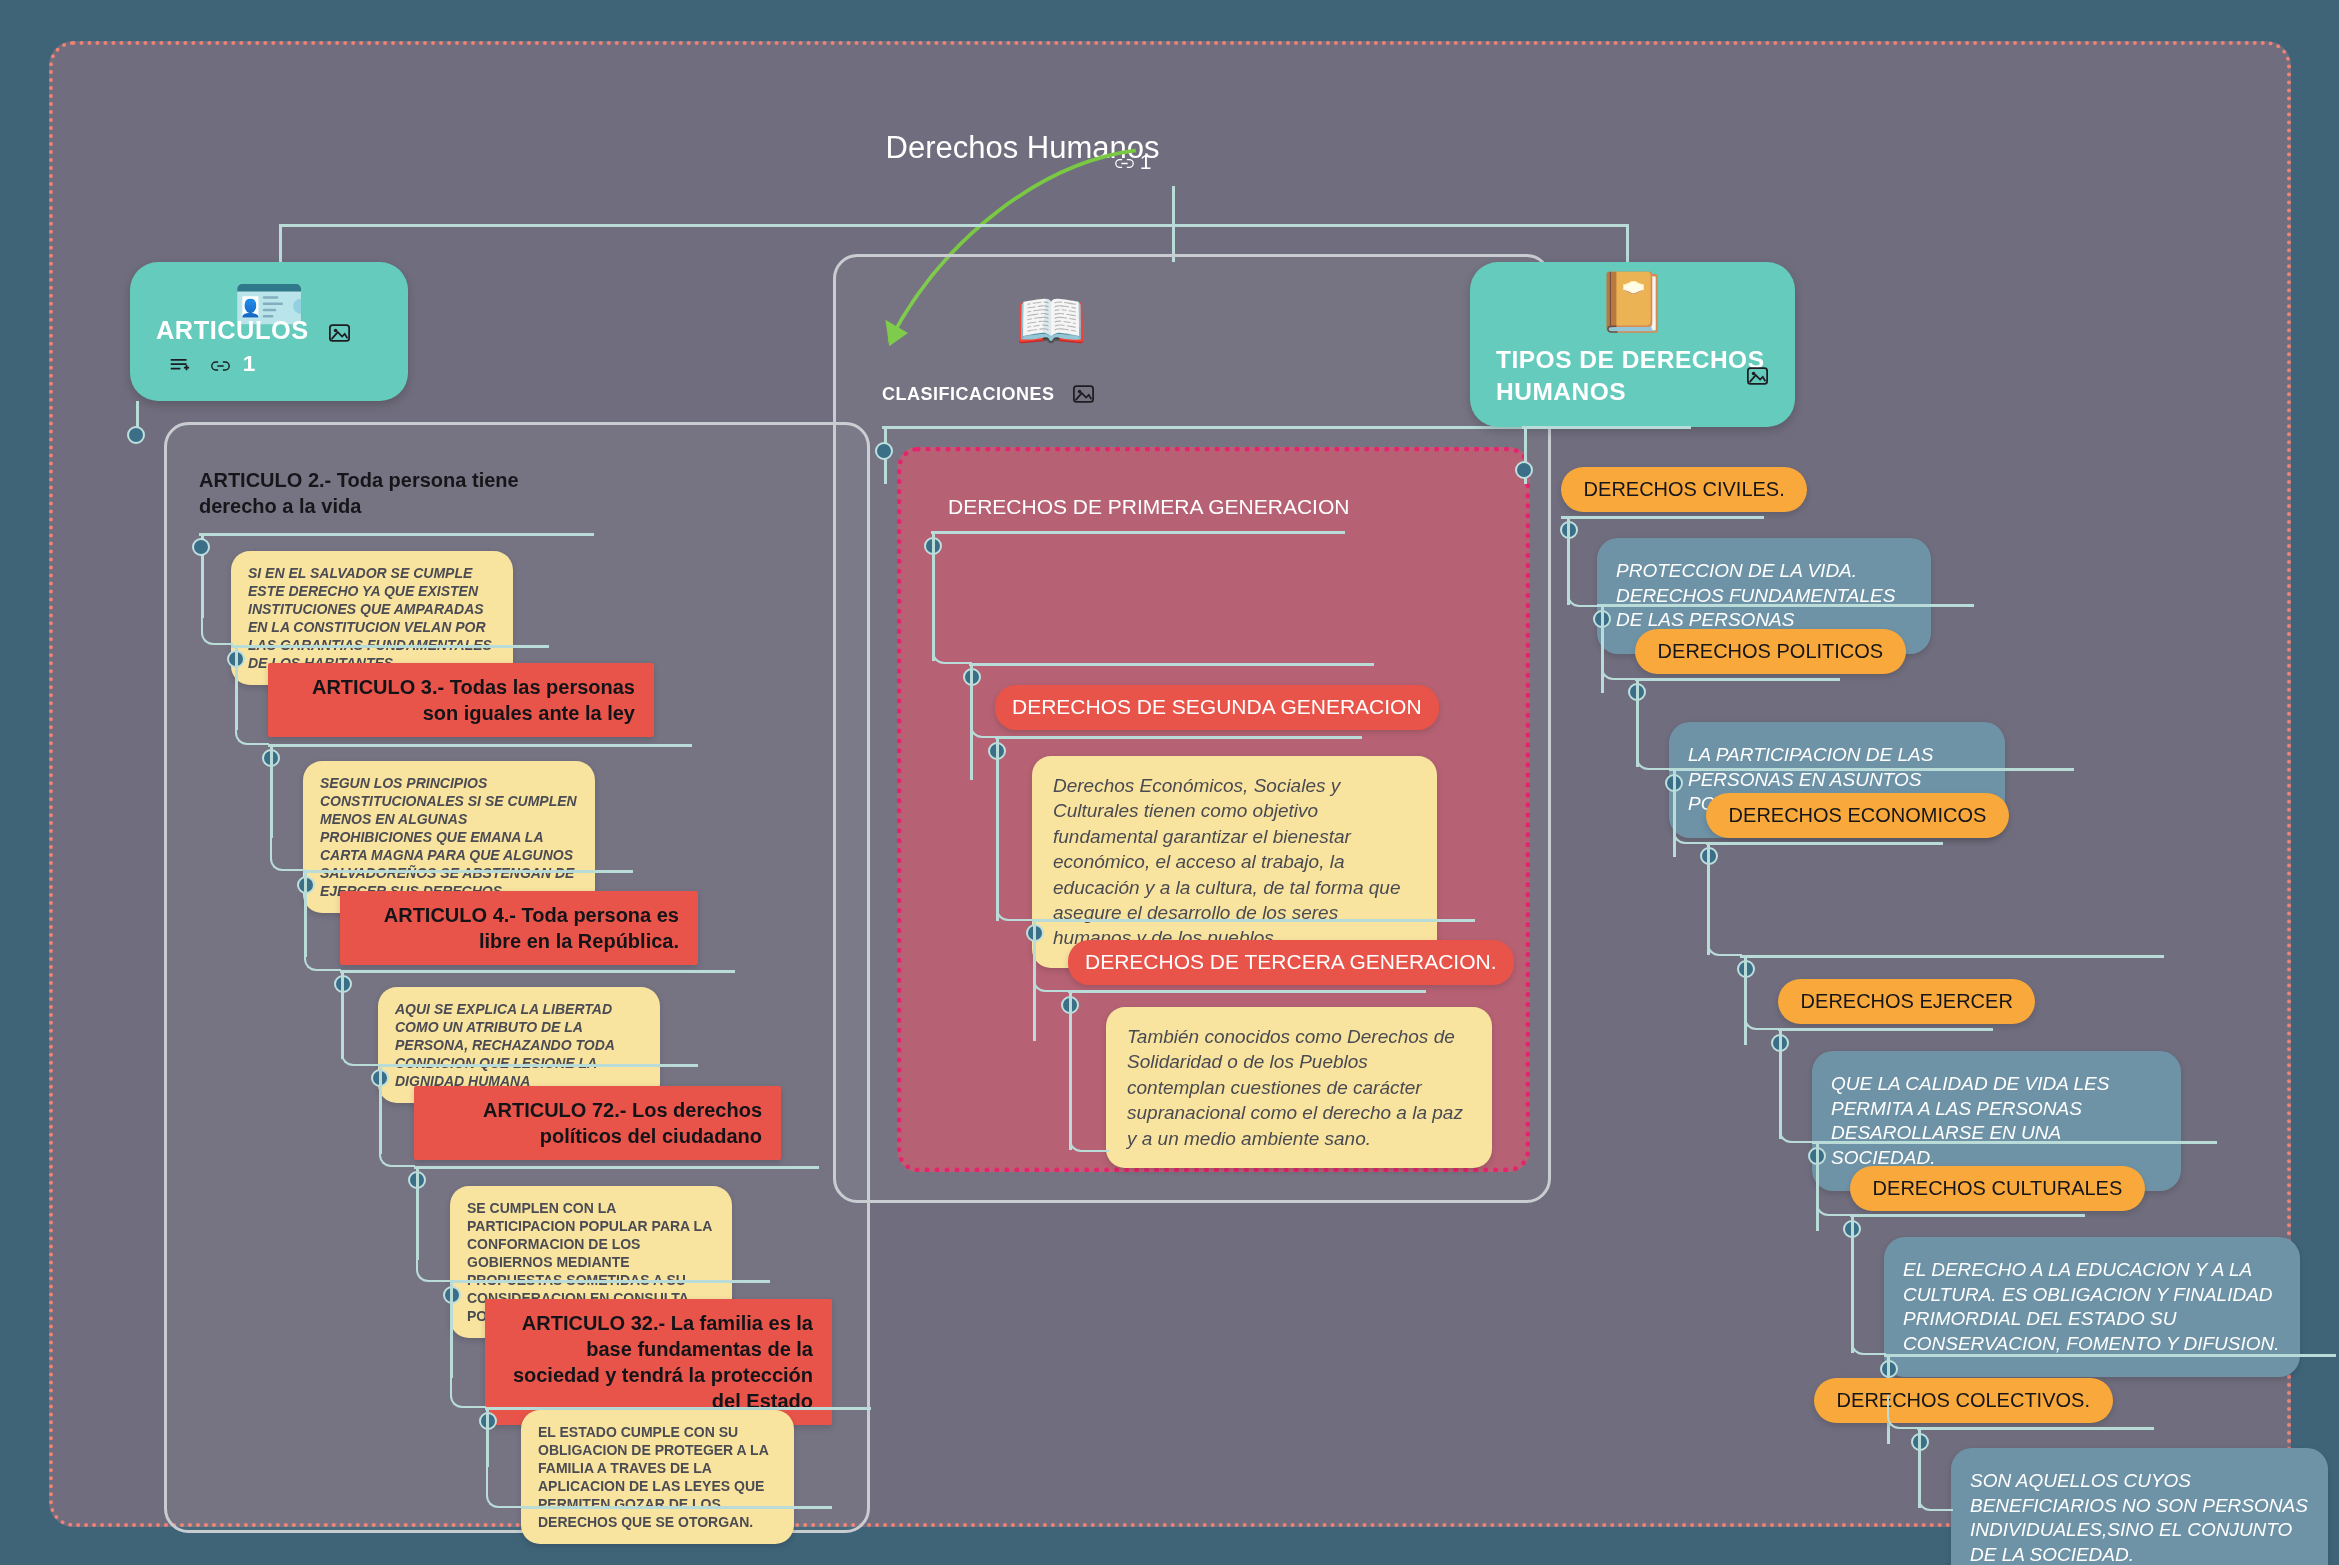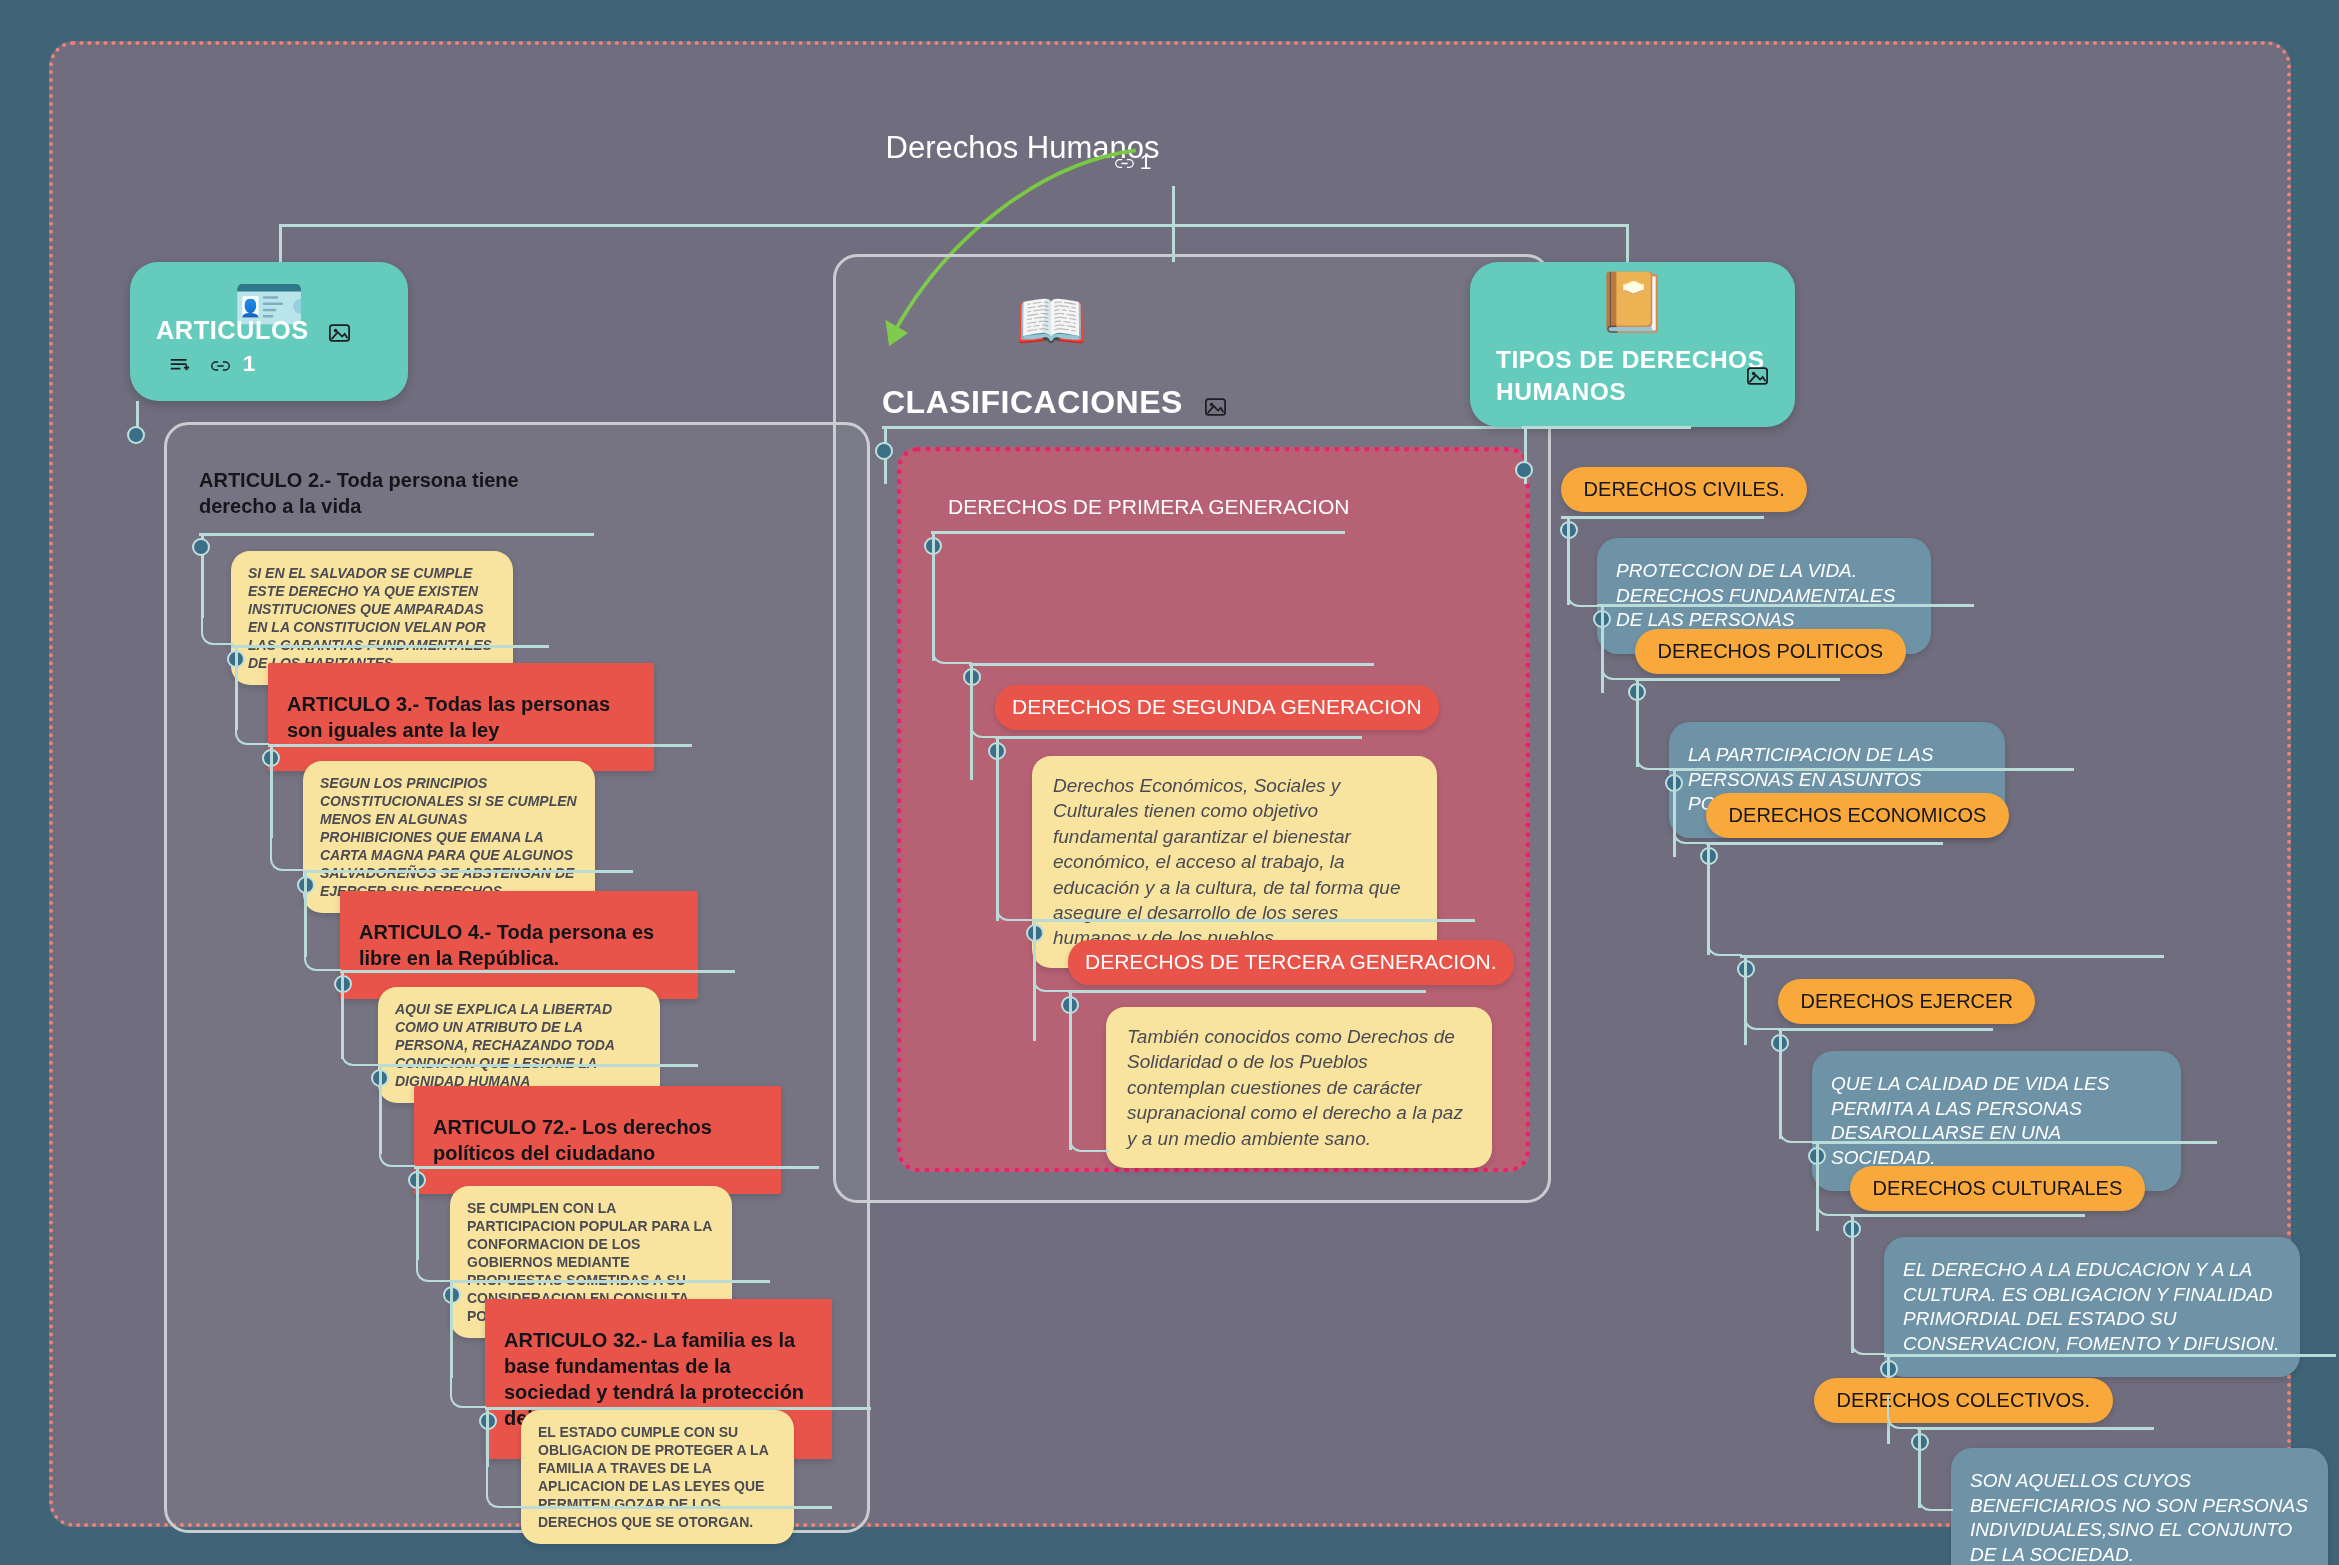--- a/index.html
+++ b/index.html
@@ -78,22 +78,22 @@
   }
 
   
   .node { position: absolute; border-radius: 17px; }
 
   .n-plain {
     color: #16161a; font-weight: bold; font-size: 20px; line-height: 26px;
   }
   .n-red {
     background: #e8544a; color: #141418; font-weight: bold;
-    font-size: 20px; line-height: 26px; padding: 28px 19px;
-    box-shadow: 0 2.8px 6.6px rgba(0,0,0,.15); border-radius: 2px;
+    font-size: 20px; line-height: 26px; padding: 11px 19px;
+    box-shadow: 0 2.8px 6.6px rgba(0,0,0,.15); border-radius: 2px; text-align: right;
   }
   .n-yellow {
     background: #f8e49f; color: #4b4b53; font-style: italic; font-weight: bold;
     font-size: 14px; line-height: 18px; padding: 13px 17px; border-radius: 19px;
     box-shadow: 0 2.8px 6.6px rgba(0,0,0,.14);
   }
   .n-yellow.up { font-style: normal; }
   .n-yellow.big {
     font-size: 19px; line-height: 25.4px; font-weight: normal;
     font-style: italic; color: #4a4a52; padding: 17px 21px;
@@ -230,21 +230,21 @@
   <div class="dot" style="left:426px; top:1367px;"></div>
   <div class="ln lnv" style="left:433px; top:1362px; height:60px;"></div>
 
   <div class="node n-yellow up" style="left:468px; top:1365px; width:273px;">EL ESTADO  CUMPLE CON SU OBLIGACION DE PROTEGER A LA FAMILIA A TRAVES DE LA APLICACION DE LAS LEYES QUE PERMITEN GOZAR DE LOS DERECHOS QUE SE OTORGAN.</div>
   <div class="ln lnh" style="left:468px; top:1461px; width:311px;"></div>
   <div class="elbow" style="left:433px; top:1412px; width:36px; height:51px;"></div>
 
   <div class="topcard" style="left:829px; top:209px; width:659px; height:0.9px; background:transparent; box-shadow:none;"></div>
 
   <div class="abs" style="left:904px; top:247px; width:188px; text-align:center; font-size:58px; line-height:58px;">📖</div>
-  <div class="abs" style="left:829px; top:339px; color:#ffffff; font-weight:bold; font-size:32px; letter-spacing:0.5px;text-align:center;">
+  <div class="abs" style="left:829px; top:339px; color:#ffffff; font-weight:bold; font-size:18px; letter-spacing:0.5px;text-align:center;">
     <span>CLASIFICACIONES</span>
     <span class="meta-ico">
       <svg width="21" height="18" viewBox="0 0 24 20">
           <rect x="1" y="1" width="22" height="18" rx="3" fill="none" stroke="#1d1d22" stroke-width="2"></rect>
           <circle cx="7.5" cy="7" r="2" fill="#1d1d22"></circle>
           <path d="M3 17 L10 9 L15 14 L18 11 L21 16" fill="none" stroke="#1d1d22" stroke-width="2"></path>
         </svg>
     </span>
   </div>
 

